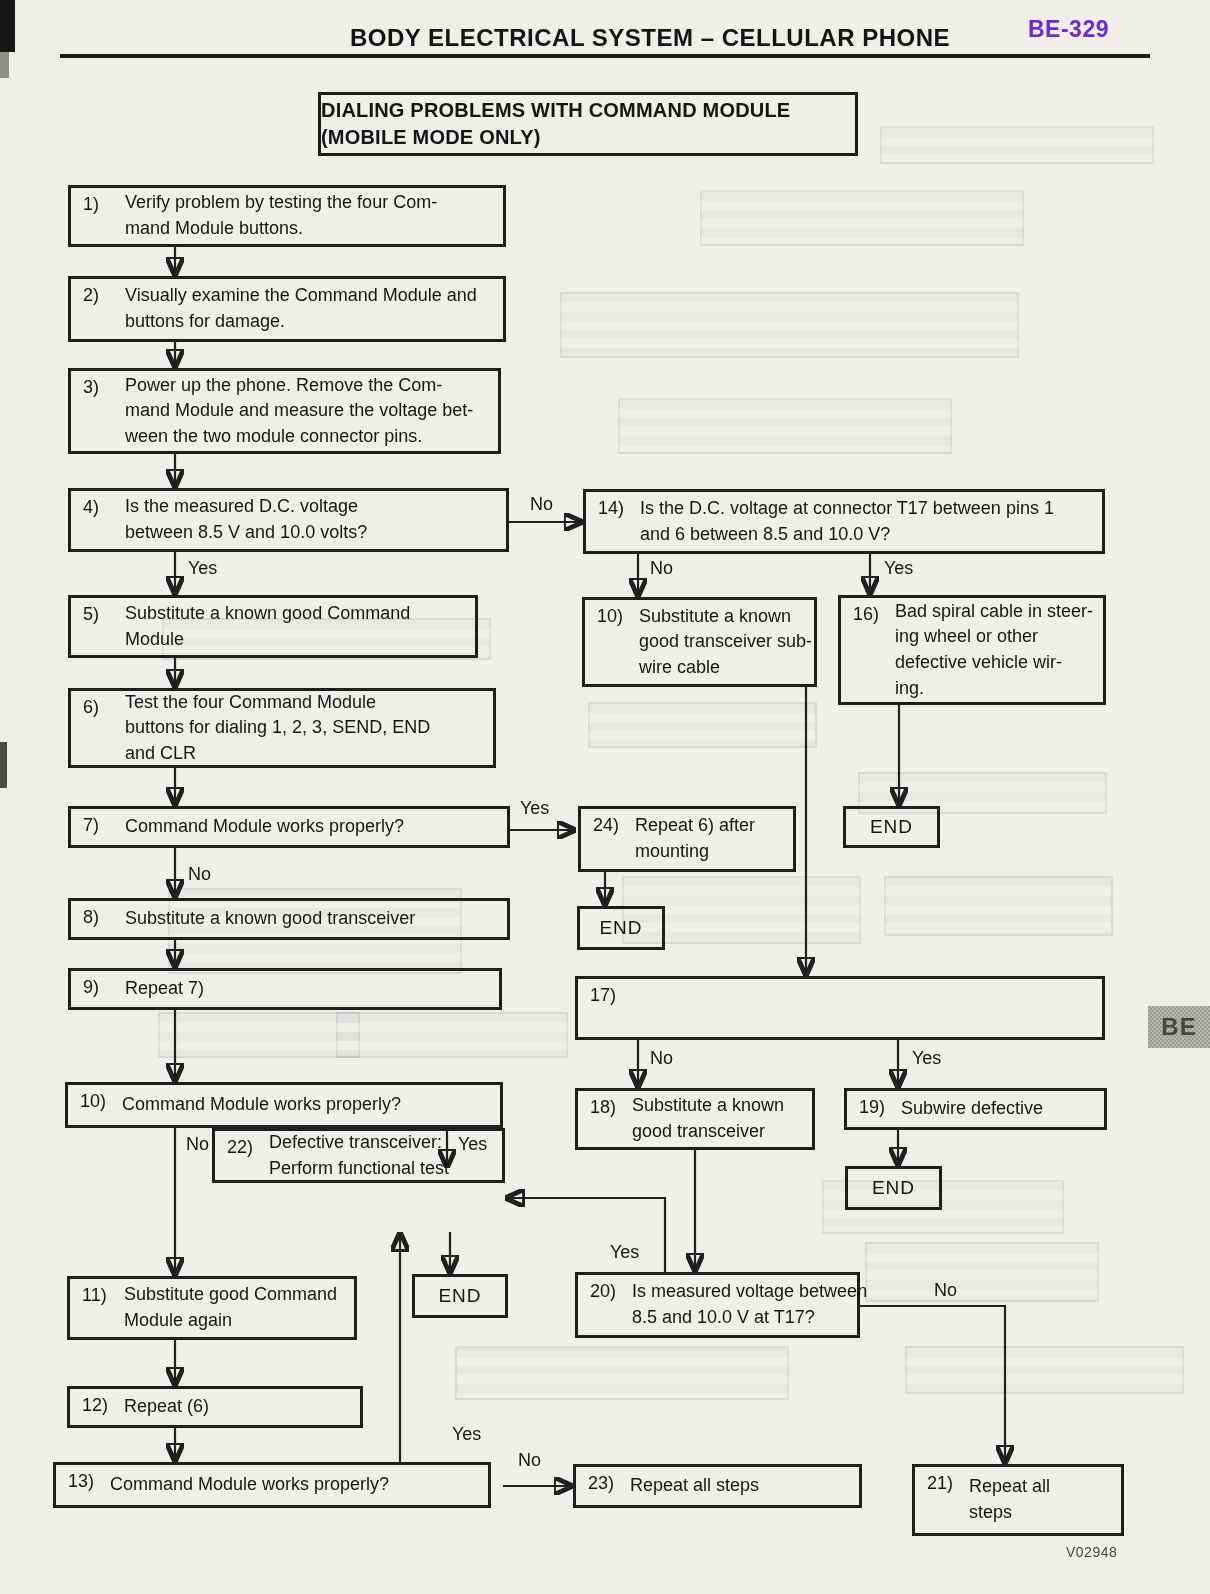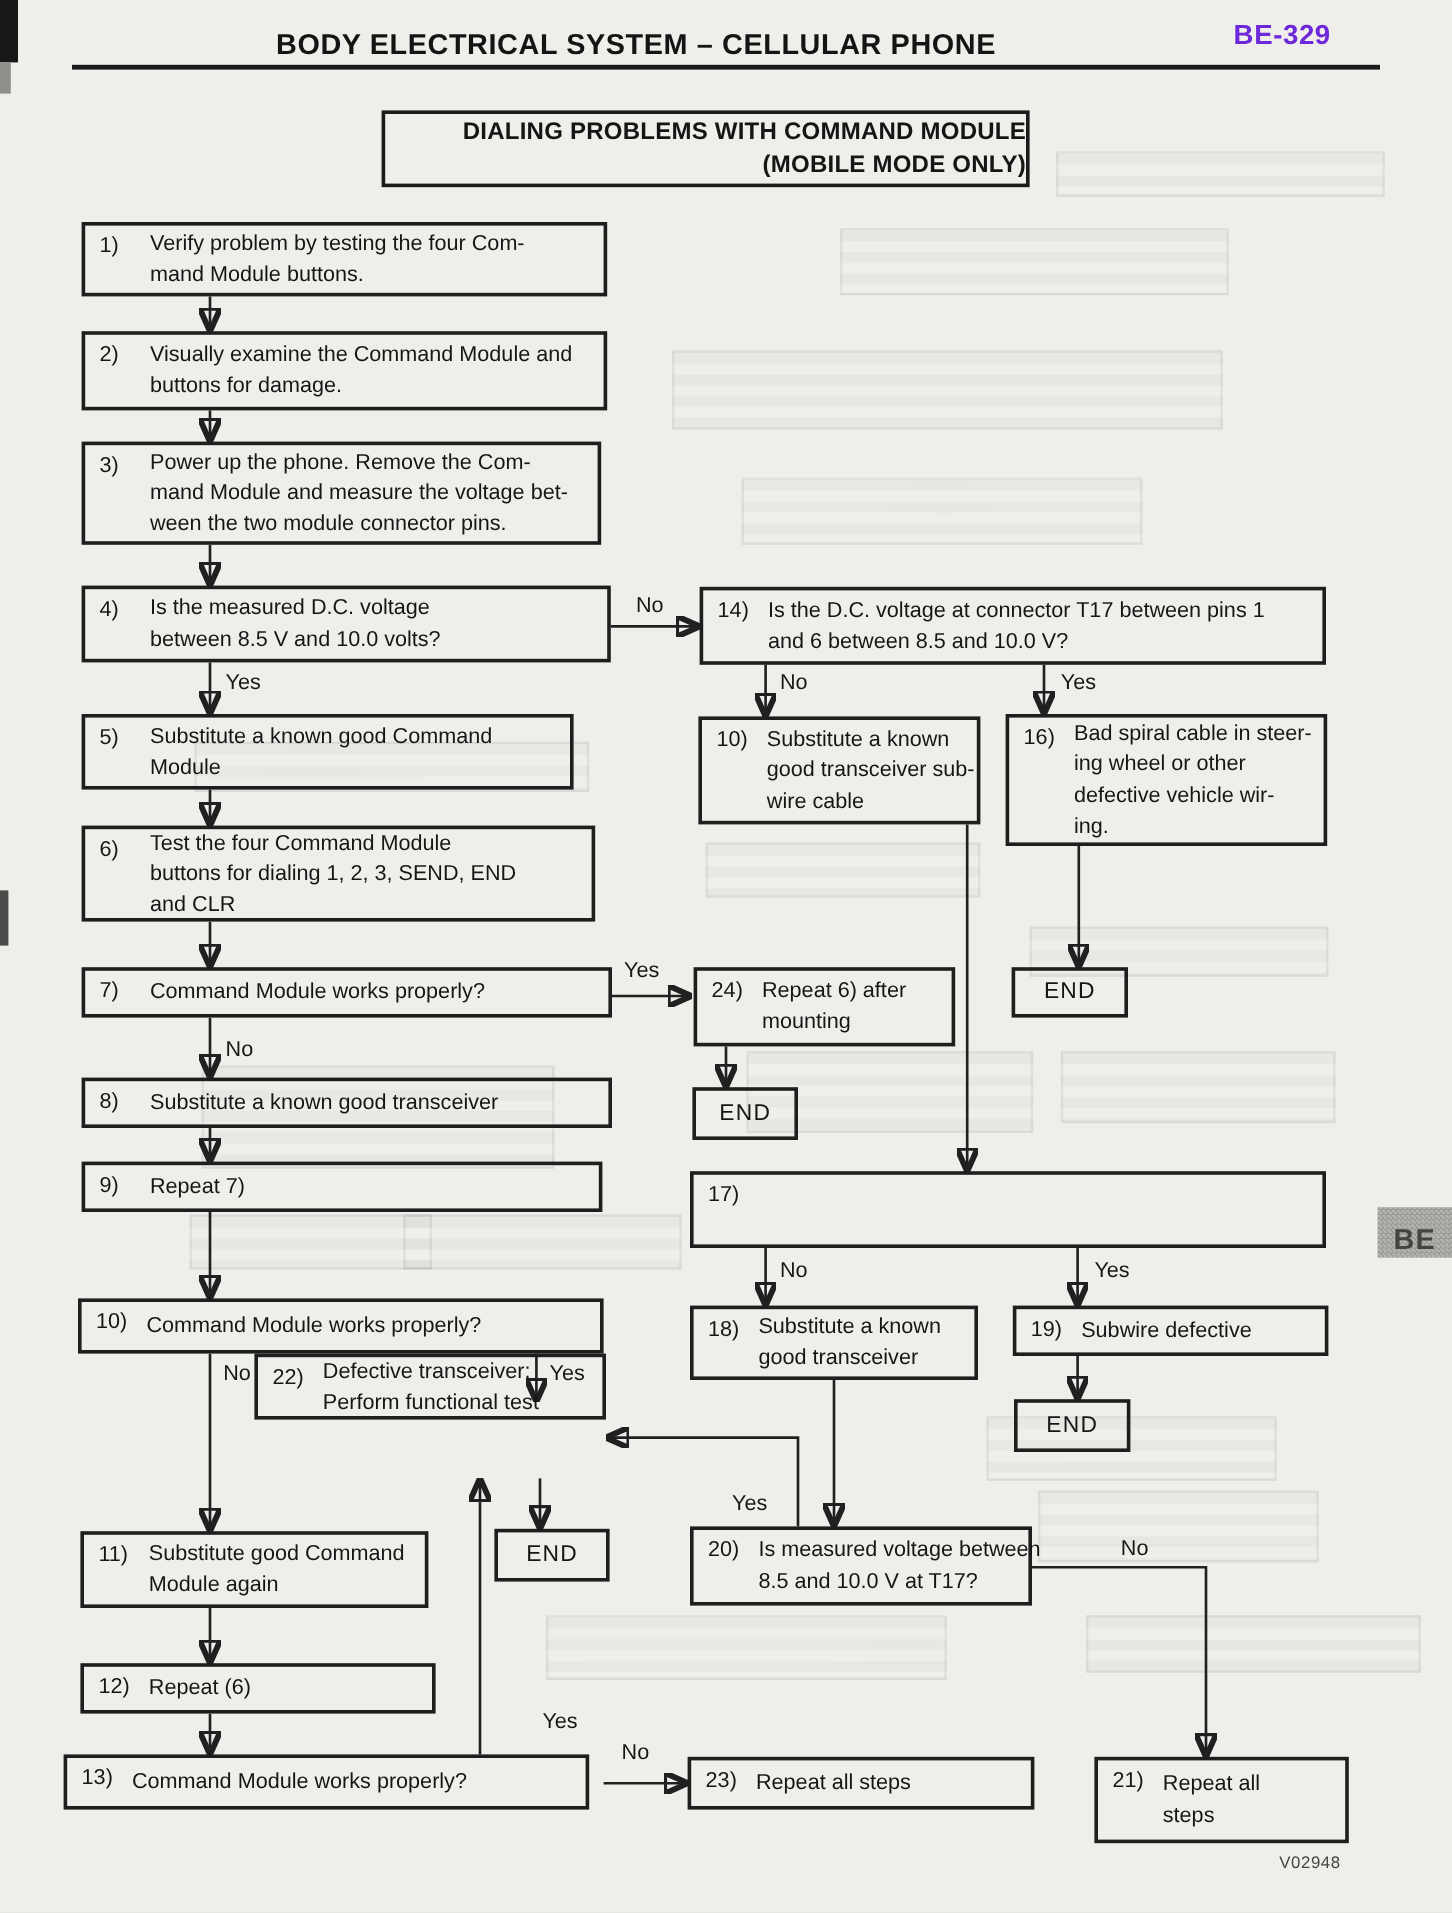--- a/index.html
+++ b/index.html
@@ -8,36 +8,36 @@
     width:1210px;height:1594px;
     background:var(--paper,#efeeea);
     font-family:"Liberation Sans", sans-serif;
     color:var(--ink,#1c1c1c);
     overflow:hidden;
     margin:0 auto;
   }
   
   .hdr-title{
     position:absolute;left:230px;top:24px;width:720px;
-    text-align:left;font-size:24px;font-weight:bold;letter-spacing:.5px;
+    text-align:right;font-size:24px;font-weight:bold;letter-spacing:.5px;
     color:#141414;
   }
   .hdr-pageno{
     position:absolute;left:1028px;top:16px;
     font-size:23px;font-weight:bold;color:#6d28d9;letter-spacing:.5px;
   }
   .hdr-rule{
     position:absolute;left:60px;top:54px;width:1090px;height:4px;
     background:#1a1a1a;
   }
   
   .title-box{
     position:absolute;left:318px;top:92px;width:534px;height:58px;
     border:3px solid #1b1b1b;
-    display:flex;flex-direction:column;justify-content:center;align-items:flex-end;
+    display:flex;flex-direction:column;justify-content:center;align-items:flex-start;
     font-size:20px;font-weight:bold;line-height:1.35;color:#151515;
     letter-spacing:.2px;
   }
   
   .node{
     position:absolute;
     border:3px solid #1e1e1e;
     box-sizing:border-box;
     display:flex;align-items:center;
     padding:4px 8px 4px 12px;
@@ -53,21 +53,21 @@
   .elabel{
     position:absolute;font-size:18px;color:#161616;white-space:nowrap;
   }
   
   svg.wires{position:absolute;left:0;top:0;pointer-events:none;}
   svg.wires path{stroke:#202020;stroke-width:2.2;fill:none;}
   
   .be-tab{
     position:absolute;left:1148px;top:1006px;width:62px;height:42px;
     background:repeating-conic-gradient(var(--tab-bg,#b7b5b0) 0% 25%, #9c9a95 0% 50%) 0 0/4px 4px;
-    display:flex;align-items:flex-end;justify-content:center;
+    display:flex;align-items:center;justify-content:center;
     font-size:24px;font-weight:bold;color:var(--tab-text,#45443f);
     letter-spacing:1px;
   }
   
   .fig-code{
     position:absolute;left:1066px;top:1544px;
     font-size:14px;color:#454545;letter-spacing:.5px;
   }
   
   .art{position:absolute;}

